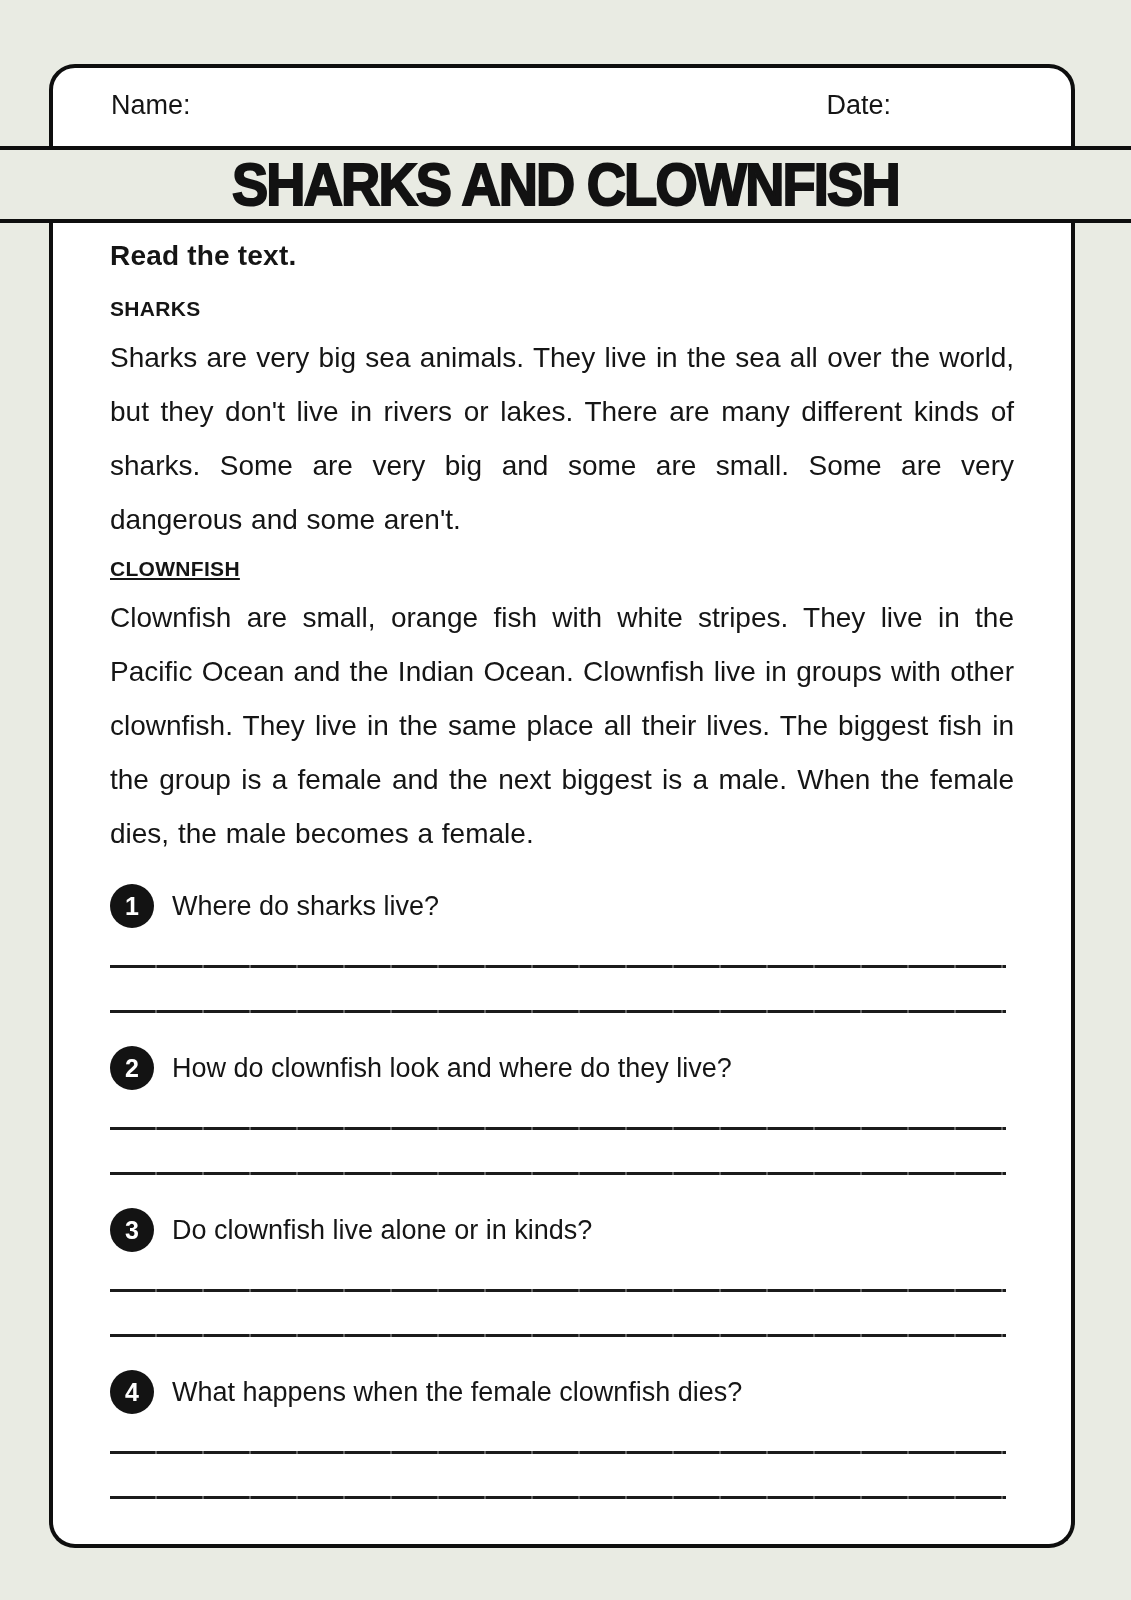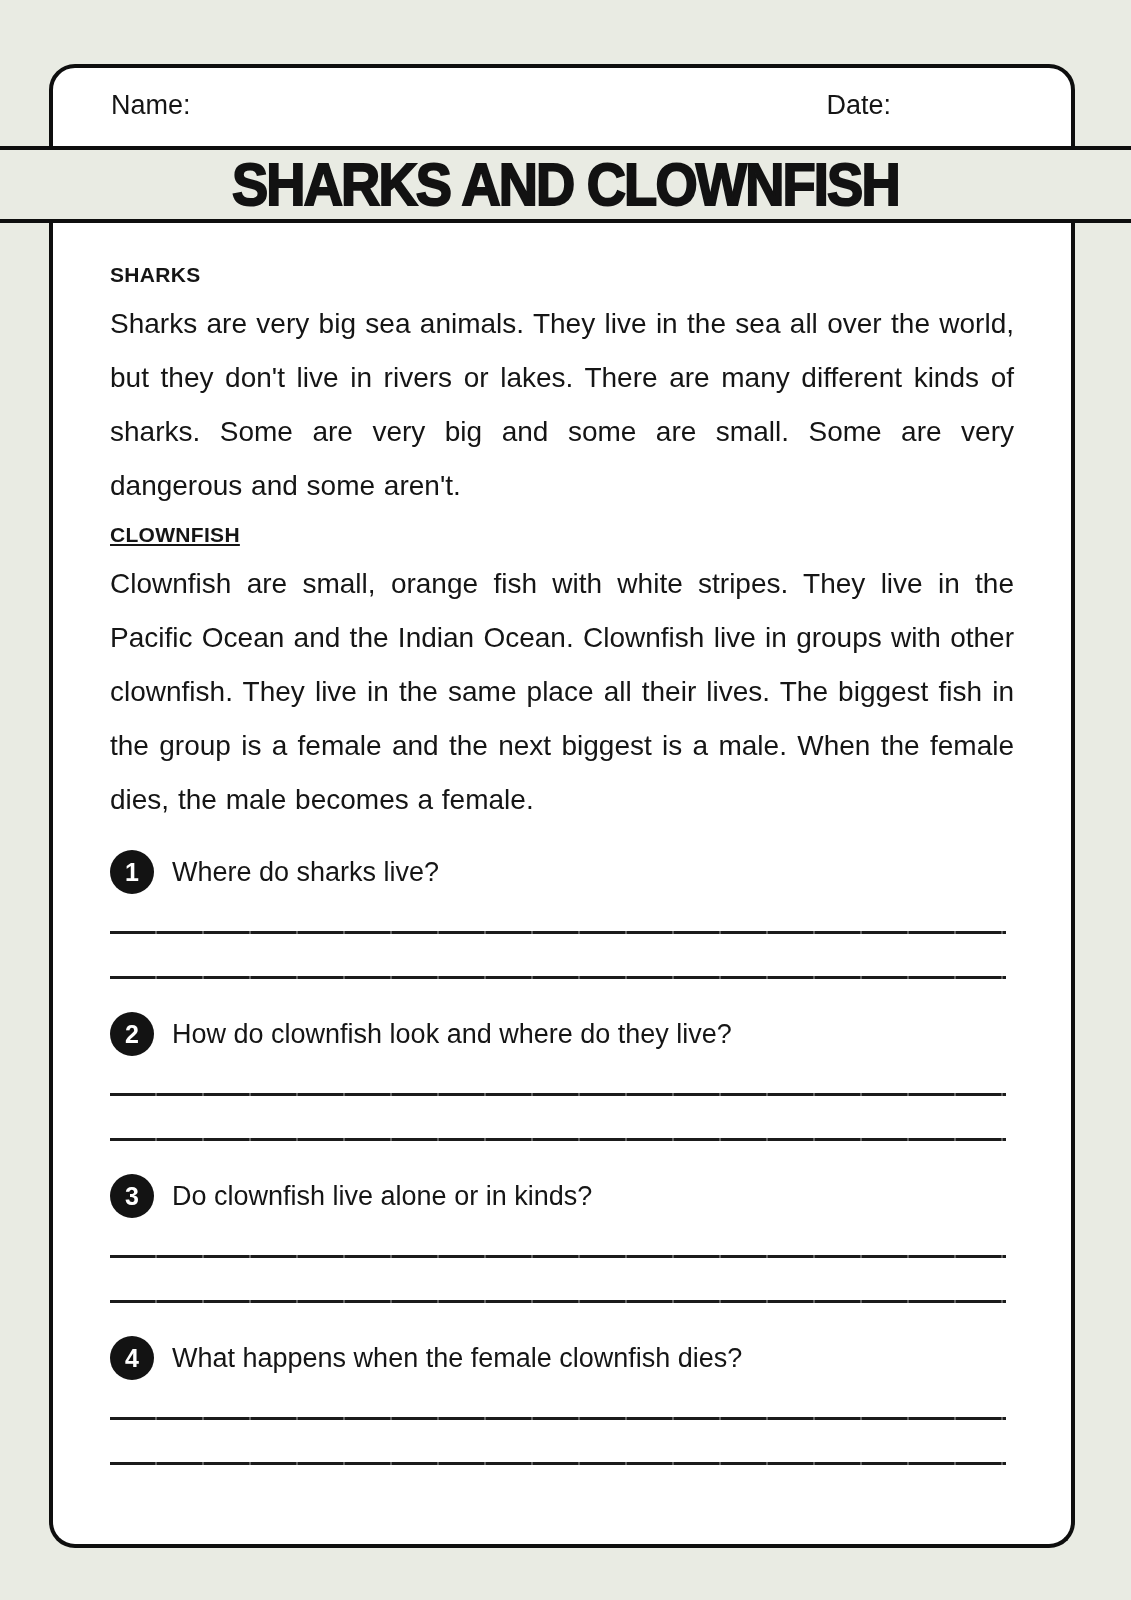--- a/index.html
+++ b/index.html
@@ -127,20 +127,21 @@
     <span>Name:</span>
     <span>Date:</span>
   </div>
 
   <div class="banner">
     <h1>SHARKS AND CLOWNFISH</h1>
   </div>
 
   <div class="content-box">
 
+    <div class="h-lg">Read the text.</div>
 
     <div class="h-sm">SHARKS</div>
     <p class="passage">Sharks are very big sea animals. They live in the sea all over the world, but they don't live in rivers or lakes. There are many different kinds of sharks. Some are very big and some are small. Some are very dangerous and some aren't.</p>
 
     <div class="h-sm clown">CLOWNFISH</div>
     <p class="passage">Clownfish are small, orange fish with white stripes. They live in the Pacific Ocean and the Indian Ocean. Clownfish live in groups with other clownfish. They live in the same place all their lives. The biggest fish in the group is a female and the next biggest is a male. When the female dies, the male becomes a female.</p>
 
 
     <div class="question first">
       <div class="q-row">

